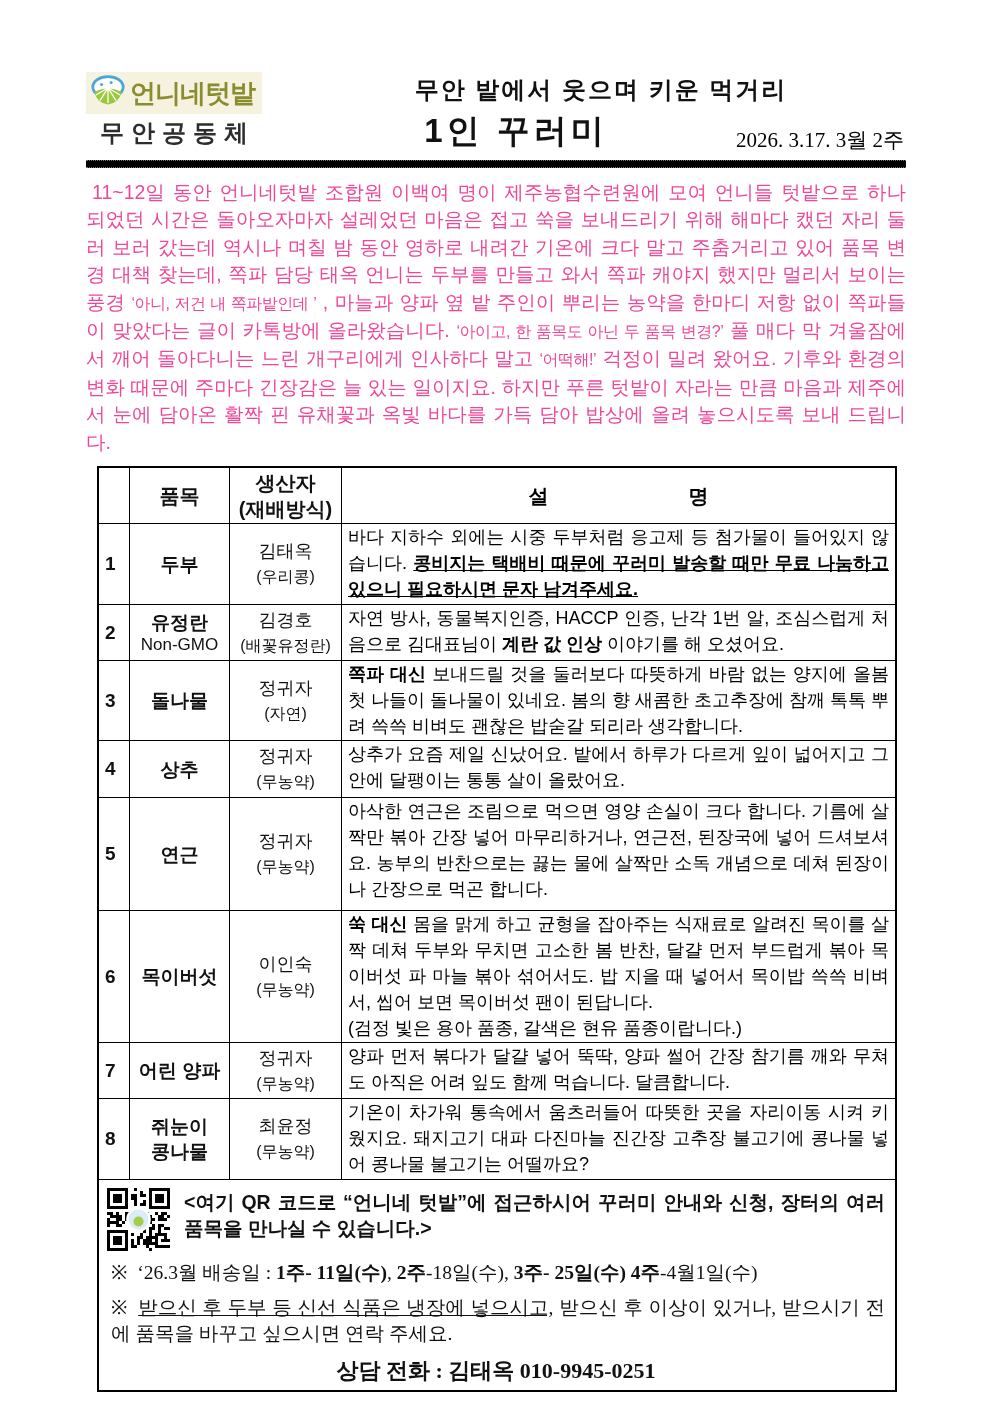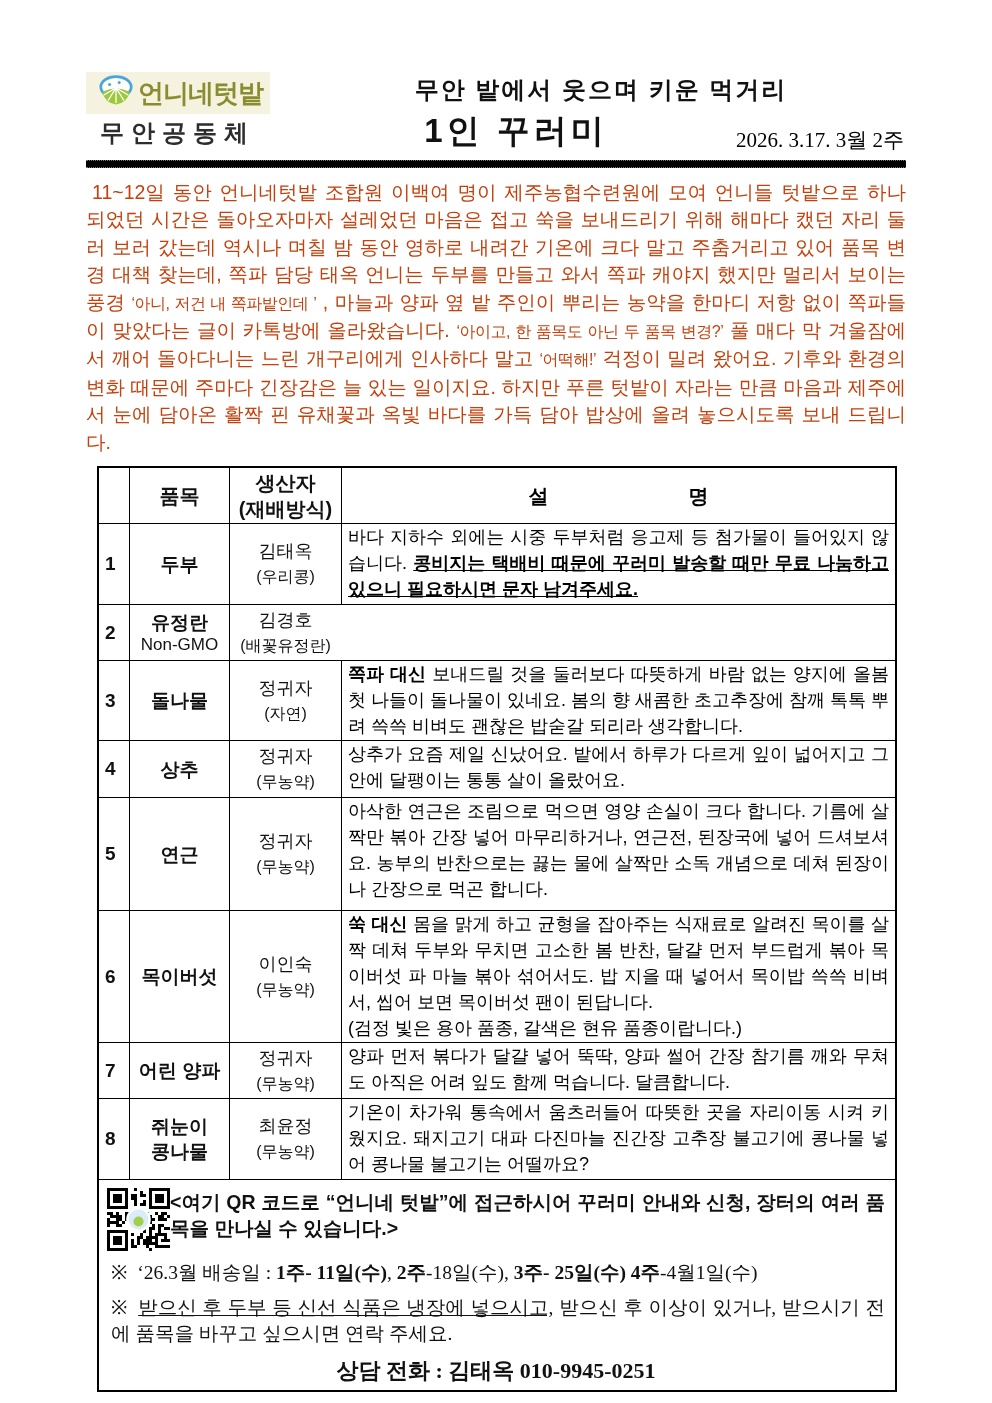--- a/index.html
+++ b/index.html
@@ -3,31 +3,31 @@
 <meta charset="utf-8">
 <style>
   * { margin:0; padding:0; box-sizing:border-box; }
   html,body { width:992px; height:1403px; background:#fff; overflow:hidden;
     font-family:"Liberation Sans","DejaVu Sans",sans-serif; color:#111; }
   .page { padding:72px 86px 0 86px; }
 
   
   .hdr { position:relative; display:flex; align-items:flex-start; height:82px; }
   .logo-wrap { width:210px; }
-  .brand-box { background:#f6f2e0; padding:3px 7px 3px 12px; display:inline-flex; align-items:center; gap:4px; }
+  .brand-box { background:#f6f2e0; padding:3px 7px 3px 4px; display:inline-flex; align-items:center; gap:4px; }
   .brand-text { font-size:26px; font-weight:bold; color:#8a8d2f; letter-spacing:-1px; }
   .org { font-size:24px; font-weight:bold; color:#2d2d2d; letter-spacing:7px; margin:3px 0 0 14px; }
   .titles { flex:1; text-align:center; padding-top:2px; }
   .title1 { font-size:24px; font-weight:bold; letter-spacing:2px; }
   .title2 { font-size:33px; font-weight:bold; letter-spacing:4px; margin-top:3px; margin-right:170px; }
   .date { position:absolute; right:2px; bottom:0; font-family:"Liberation Serif","DejaVu Serif",serif; font-size:21px; color:#000; }
   .rule { margin-top:6px; height:8px; background:#000; border-top:1.5px dotted #777; border-bottom:1.5px dotted #777; }
 
   
-  .intro { margin-top:11px; font-size:19.5px; line-height:27.4px; text-align:justify; text-indent:6px; color:#c2410c; }
+  .intro { margin-top:11px; font-size:19.5px; line-height:27.4px; text-align:justify; text-indent:6px; color:#ec4899; }
   .intro .q { font-size:16px; letter-spacing:-0.5px; }
 
   
   .tbl { margin:10px 0 0 11px; width:800px; border:2.5px solid #000; }
   .trow { display:flex; align-items:stretch; }
   .td { border-left:1.5px solid #000; padding:1px 4px; }
   .td:first-child { border-left:none; }
   .no   { width:30px; font-weight:bold; font-size:19px; display:flex; align-items:center; padding-left:6px; }
   .item { width:100px; display:flex; flex-direction:column; align-items:center; justify-content:center;
           text-align:center; font-weight:bold; font-size:19px; }
@@ -47,21 +47,21 @@
   .rows .trow:nth-child(2) { min-height:56px; }
   .rows .trow:nth-child(3) { min-height:70px; }
   .rows .trow:nth-child(4) { min-height:57px; }
   .rows .trow:nth-child(5) { min-height:113px; }
   .rows .trow:nth-child(6) { min-height:128px; }
   .rows .trow:nth-child(7) { min-height:56px; }
   .rows .trow:nth-child(8) { min-height:78px; }
 
   
   .tfoot { border-top:1.5px solid #000; padding:8px 10px 4px 8px; min-height:168px; }
-  .qrline { display:flex; }
+  .qrline { display:flex; gap:14px; }
   .qr { width:63px; height:63px; flex:0 0 auto; }
   .qrtext { font-weight:bold; font-size:19.5px; line-height:26.5px; padding-top:1px; text-align:justify; }
   .note { font-family:"Liberation Serif","DejaVu Serif",serif; font-size:19.5px; line-height:26px;
           margin-top:9px; padding-left:4px; text-align:justify; }
   .note .marker { padding-right:10px; }
   .contact { text-align:center; font-family:"Liberation Serif","DejaVu Serif",serif; font-weight:bold;
              font-size:22px; margin-top:9px; }
 </style>
 </head>
 <body>
@@ -118,20 +118,21 @@
   <div class="trow">
     <div class="td no">2</div>
     <div class="td item">
       <div class="item-main">유정란</div>
     <div class="sub">Non-GMO</div>
           </div>
     <div class="td prod">
       <div class="prod-name">김경호</div>
       <div class="prod-method">(배꽃유정란)</div>
     </div>
+    <div class="td desc"><span>자연 방사, 동물복지인증, HACCP 인증, 난각 1번 알, 조심스럽게 처음으로 김대표님이 </span><span class="b">계란 값 인상</span><span> 이야기를 해 오셨어요.</span></div>
   </div>
 
   <div class="trow">
     <div class="td no">3</div>
     <div class="td item">
       <div class="item-main">돌나물</div>
     </div>
     <div class="td prod">
       <div class="prod-name">정귀자</div>
       <div class="prod-method">(자연)</div>

